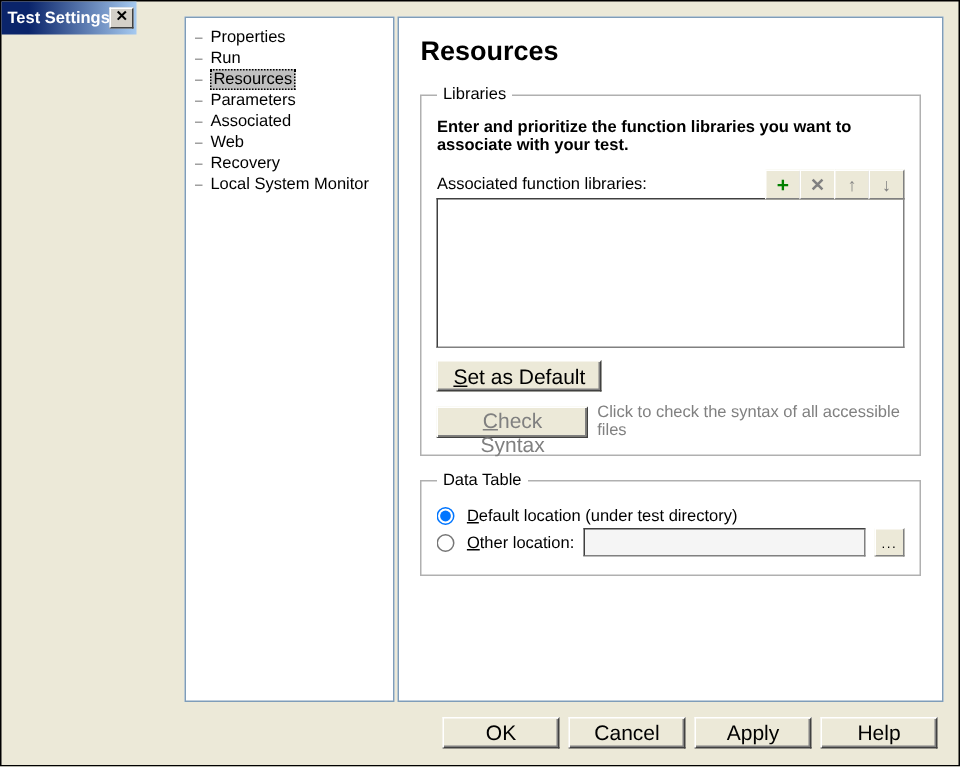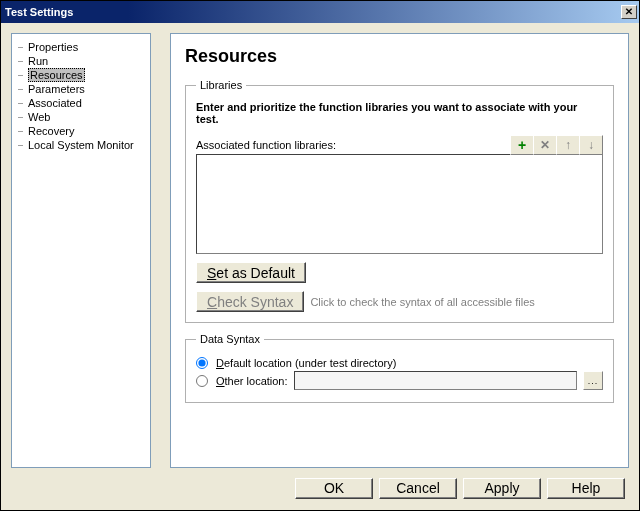--- a/index.html
+++ b/index.html
@@ -9,21 +9,21 @@
     font-family: Tahoma, Arial, sans-serif;
     font-size: 11px;
     background: #ece9d8;
     color: #000;
     overflow: hidden;
   }
   .window {
     width: 640px; height: 511px;
     border: 1px solid #000;
     background: #ece9d8;
-    display: flex; flex-direction: column;
+    display: flex; flex-direction: row;
   }
   .titlebar {
     height: 22px;
     background: linear-gradient(to right, #0a246a 0%, #0a246a 20%, #a6caf0 100%);
     color: #fff;
     display: flex; align-items: center;
     padding: 0 2px 0 4px;
     font-weight: bold;
     font-size: 11px;
   }
@@ -45,21 +45,22 @@
   }
   .body {
     flex: 1;
     padding: 10px 10px 6px 10px;
     display: flex;
     flex-direction: column;
   }
   .main-row {
     flex: 1;
     display: flex;
-    gap: 19px;
+    gap: 2px;
+    margin-left: 22px;
   }
   .nav {
     width: 140px;
     background: #fff;
     border: 1px solid #7f9db9;
     padding: 6px 4px;
     overflow: auto;
   }
   .nav-item {
     padding: 1px 0 1px 12px;
@@ -233,21 +234,21 @@
           <div class="buttonrow">
             <button class="btn"><span class="underline">S</span><span>et as Default</span></button>
           </div>
           <div class="buttonrow">
             <button class="btn disabled"><span class="underline">C</span><span>heck Syntax</span></button>
             <span class="hint">Click to check the syntax of all accessible files</span>
           </div>
         </fieldset>
 
         <fieldset>
-          <legend>Data Syntax</legend>
+          <legend>Data Table</legend>
           <div class="radio-row">
             <input type="radio" class="radio" name="dt" checked="" style="">
             <span><span class="underline">D</span><span>efault location (under test directory)</span></span>
           </div>
           <div class="radio-row">
             <input type="radio" class="radio" name="dt" style="">
             <span><span class="underline">O</span><span>ther location:</span></span>
             <input type="text" class="textbox disabled" disabled="" value="" style="">
             <div class="browsebtn">
                 <span>...</span>

